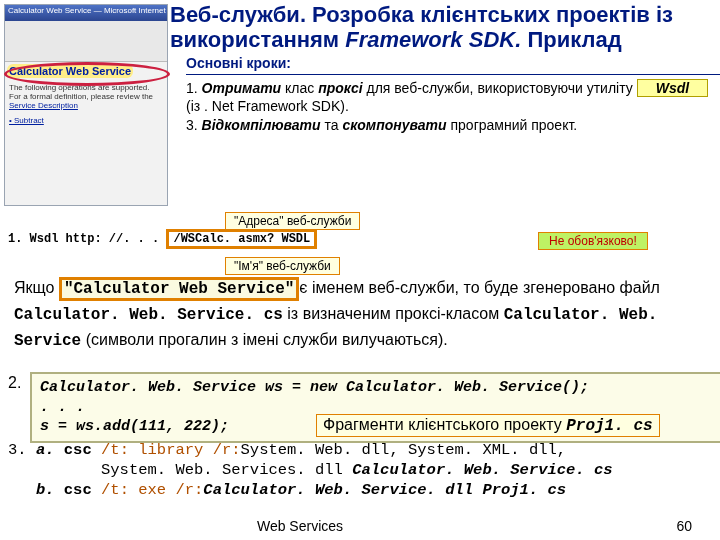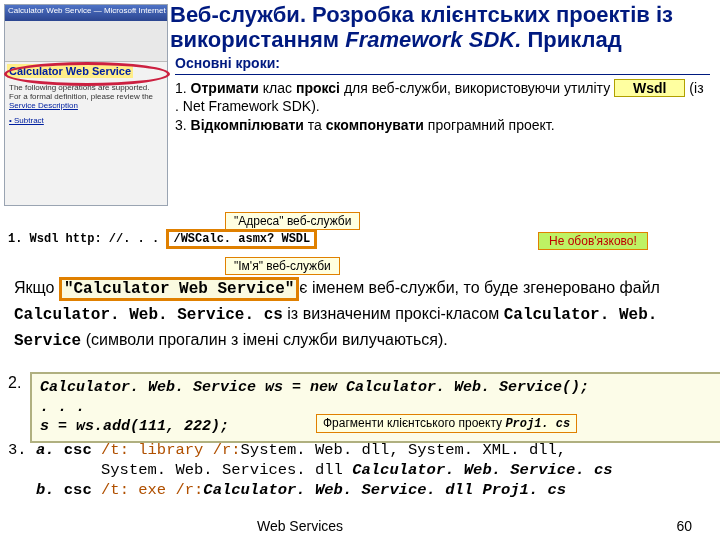--- a/index.html
+++ b/index.html
@@ -45,44 +45,45 @@
     white-space: nowrap;
   }
   .thumb .link {
     background: #ffee88;
     color: #0020a0;
     font-size: 11px;
     font-weight: 700;
     padding: 1px 2px;
     margin: 2px;
     display: inline-block;
+    border-radius: 6px;
   }
   .thumb .para {
     padding: 3px 4px;
     color: #333;
   }
   .thumb .op { color: #0020a0; text-decoration: underline; }
 
   .steps {
     position: absolute;
-    left: 175px;
+    left: 186px;
     top: 54px;
     width: 535px;
     font-size: 14px;
     line-height: 1.3;
   }
   .steps .hdr {
     color: #001a80;
     font-weight: 700;
     border-bottom: 1px solid #001a80;
     padding-bottom: 2px;
     margin-bottom: 4px;
   }
   .steps b { font-weight: 700; }
-  .steps .kw { font-weight: 700; }
+  .steps .kw { font-style: italic; font-weight: 700; }
 
   .addr-label {
     position: absolute;
     left: 225px;
     top: 212px;
     border: 1px solid #e08000;
     background: #ffffe0;
     font-size: 12px;
     padding: 1px 8px;
   }
@@ -156,21 +157,21 @@
     left: 8px;
     top: 374px;
     font-size: 16px;
   }
   .frag-label {
     position: absolute;
     left: 316px;
     top: 414px;
     border: 1px solid #e08000;
     background: #ffffe0;
-    font-size: 12px;
+    font-size: 16px;
     padding: 1px 6px;
   }
   .frag-label .mono2 {
     font-family: "Courier New", monospace;
     font-style: italic;
     font-weight: 700;
   }
 
   .cmd3 {
     position: absolute;

